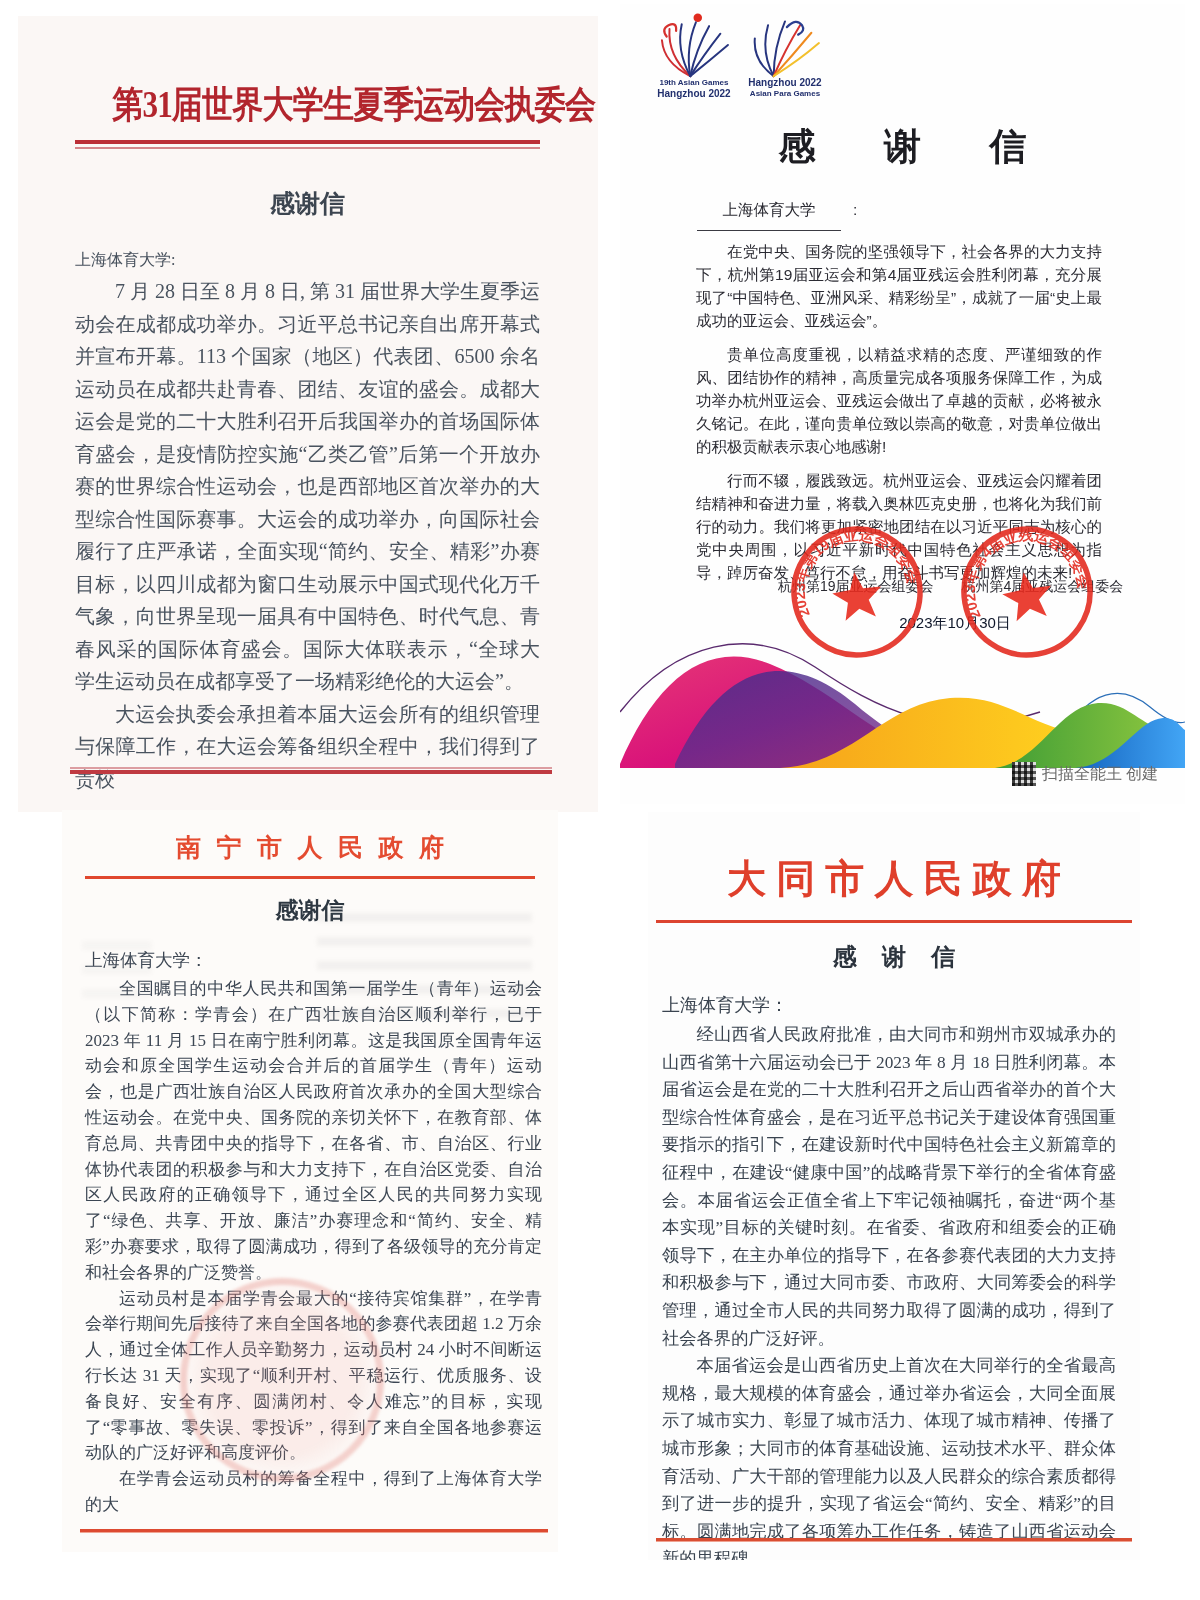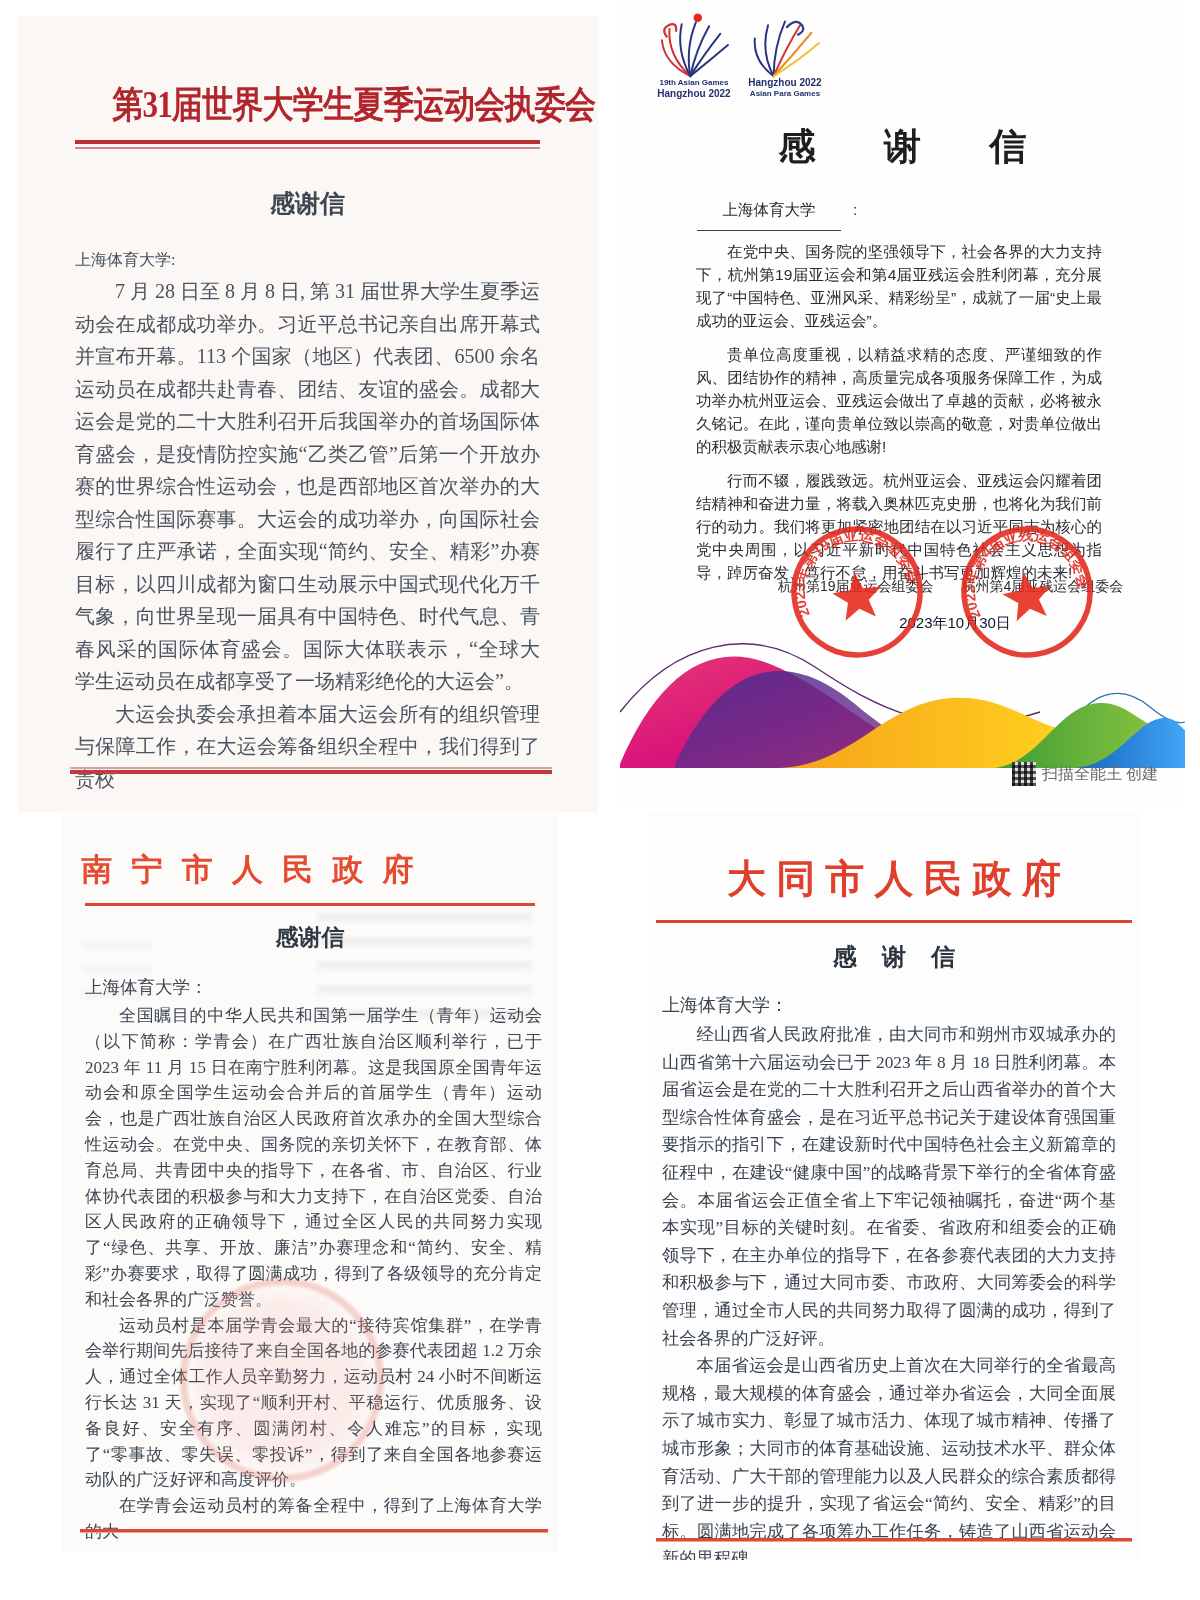--- a/index.html
+++ b/index.html
@@ -58,21 +58,21 @@
   .wave{position:absolute;left:0;top:608px;width:565px;height:156px;}
   .watermark{position:absolute;left:1012px;top:762px;display:flex;align-items:center;gap:6px;}
   .qr{width:24px;height:24px;background:
       repeating-linear-gradient(0deg,#555 0 3px,#ddd 3px 6px),
       repeating-linear-gradient(90deg,#444 0 3px,rgba(255,255,255,.55) 3px 6px);
       background-blend-mode:multiply;}
   .watermark-label{font-family:"Liberation Serif","DejaVu Serif",serif;font-size:16px;color:#6a6a6a;}
 
   
   .bl{left:62px;top:810px;width:496px;height:742px;background:#fdfbf9;overflow:hidden;}
-  .bl .org-title{margin-top:39px;text-align:left;font-weight:bold;font-size:31px;color:#e44b30;
+  .bl .org-title{margin-top:21px;text-align:center;font-weight:bold;font-size:25px;color:#e44b30;
     letter-spacing:.62em;text-indent:.62em;white-space:nowrap;}
   .bl .head-rule{border-top:3px solid #e0472e;margin:12px 23px 0 23px;}
   .bl .letter-title{margin-top:16px;text-align:center;font-size:23px;font-weight:bold;color:#2e3842;}
   .bl .recipient{margin:22px 16px 0 23px;font-size:17.5px;color:#3c4653;}
   .bl .body{margin:4px 16px 0 23px;}
   .bl .body p{margin:0;text-indent:2em;text-align:justify;font-size:17px;line-height:25.8px;color:#3c4653;}
   .bl .footer-rule{position:absolute;left:18px;right:10px;top:719px;border-top:3px solid #dd4a31;box-shadow:0 1px 0 #f0a593;}
   .ghost-stamp{position:absolute;left:118px;top:468px;width:190px;height:190px;border-radius:50%;
     border:7px solid rgba(226,120,110,.30);
     background:radial-gradient(circle,rgba(236,150,140,.14) 0 55%,rgba(236,150,140,.04) 70%);

